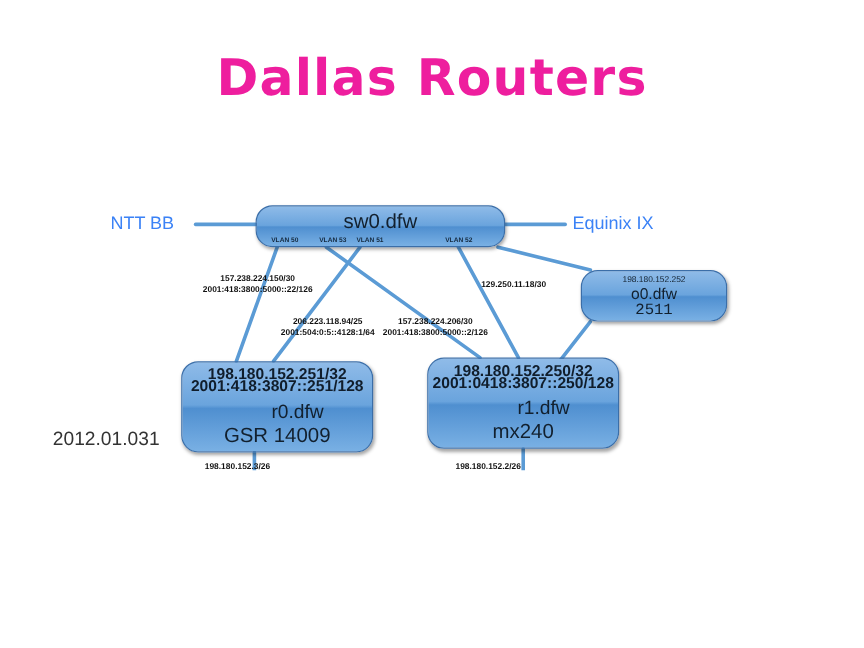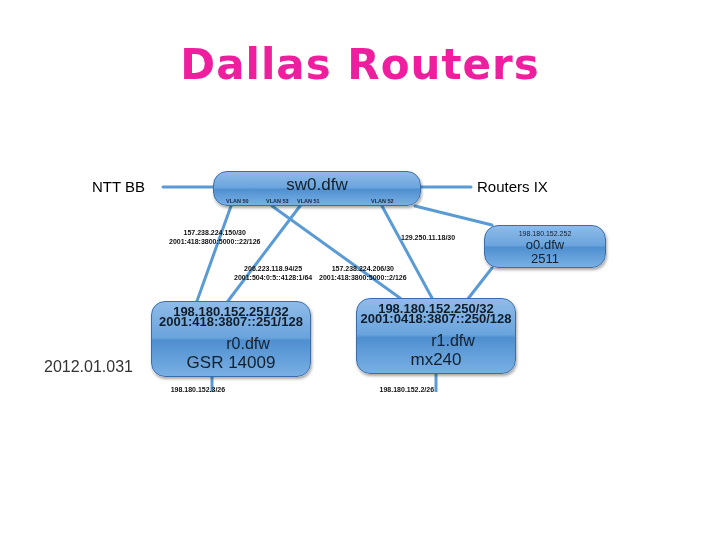--- a/index.html
+++ b/index.html
@@ -76,20 +76,21 @@
     font-size: 7px;
     line-height: 9px;
   }
   #o0 .nm {
     font-size: 13px;
     line-height: 14px;
   }
   #o0 .mdl {
     font-size: 13px;
     line-height: 14px;
+    font-family: Liberation Mono, monospace;
   }
 
   
   .router {
     width: 160px; height: 76px;
     padding-top: 5px;
   }
   #r0 { left: 151px; top: 301px; }
   #r1 { left: 356px; top: 298px; }
   .router .ip {
@@ -115,21 +116,21 @@
     font-size: 7px;
     line-height: 9px;
     font-weight: bold;
     color: #111111;
     white-space: nowrap;
     text-align: center;
   }
   .sidelabel {
     position: absolute;
     font-size: 15px;
-    color: #000000;
+    color: #3b82f6;
     white-space: nowrap;
   }
   #lbl-ntt     { left: 92px;  top: 178px; }
   #lbl-equinix { left: 477px; top: 178px; }
   #lbl-lan {
     left: 0; top: 426px; width: 720px;
     text-align: left;
     font-size: 16px;
   }
   #t-ntt     { left: 169px; top: 228px; }
@@ -178,21 +179,21 @@
 
       <line x1="310" y1="405" x2="310" y2="416"></line>
 
       <line x1="155" y1="417" x2="500" y2="417" stroke-width="3"></line>
     </g>
   </svg>
 
   <div class="title">Dallas Routers</div>
 
   <div class="sidelabel" id="lbl-ntt">NTT BB</div>
-  <div class="sidelabel" id="lbl-equinix">Routers IX</div>
+  <div class="sidelabel" id="lbl-equinix">Equinix IX</div>
   <div class="sidelabel" id="lbl-lan">LAN</div>
 
   <div class="node" id="sw0">
     <div class="sw-name">sw0.dfw</div>
     <div class="vlan" style="left:12px;">VLAN 50</div>
     <div class="vlan" style="left:52px;">VLAN 53</div>
     <div class="vlan" style="left:83px;">VLAN 51</div>
     <div class="vlan" style="left:157px;">VLAN 52</div>
   </div>
 

